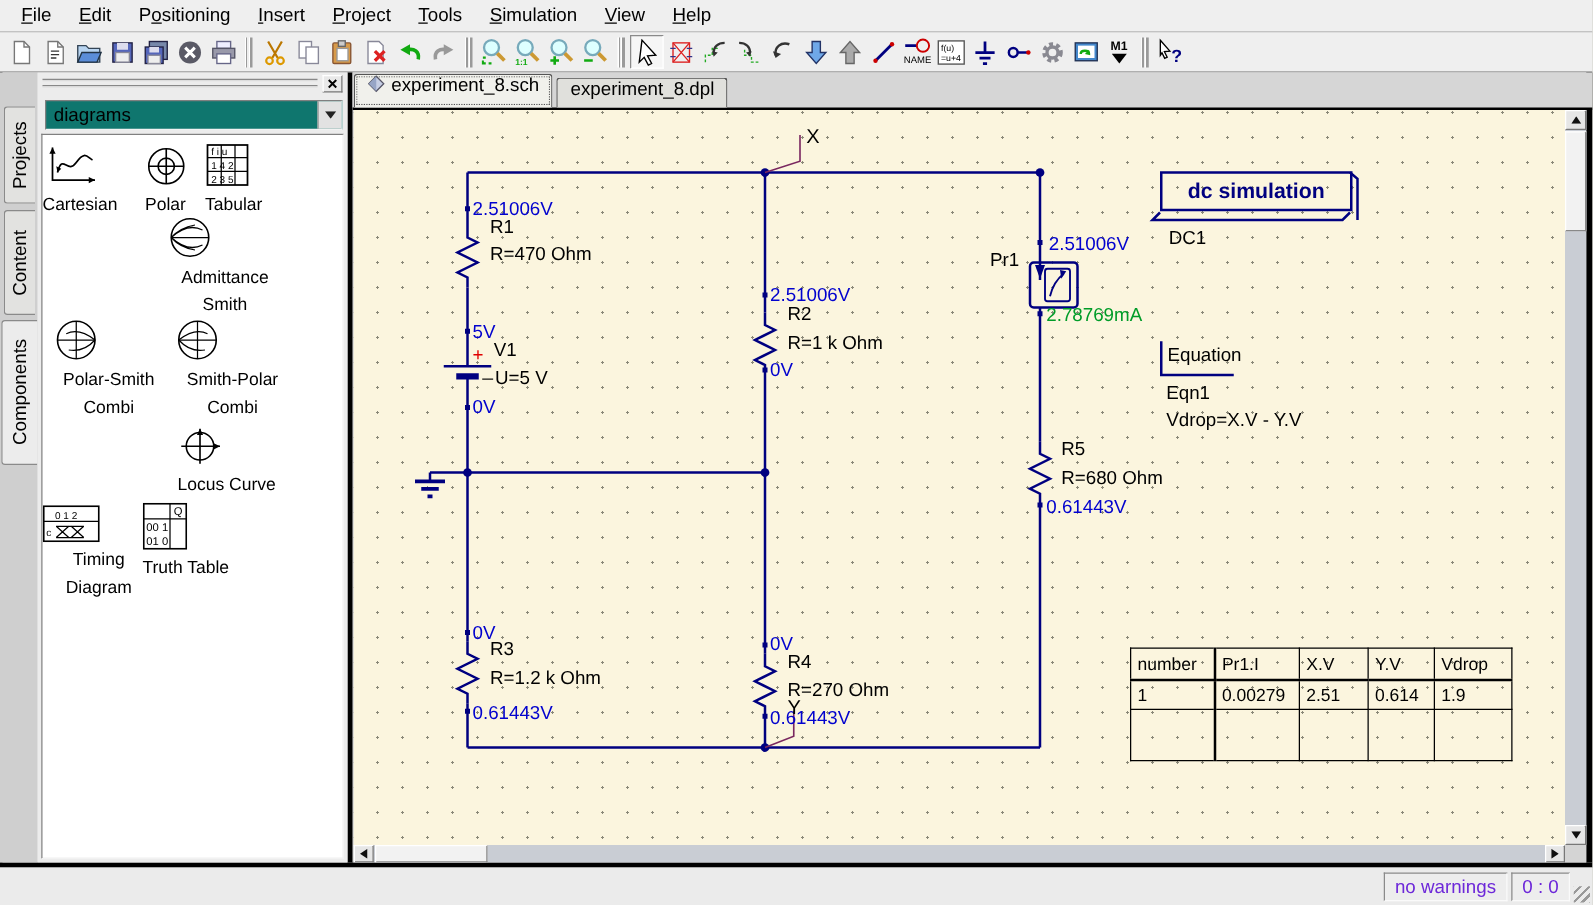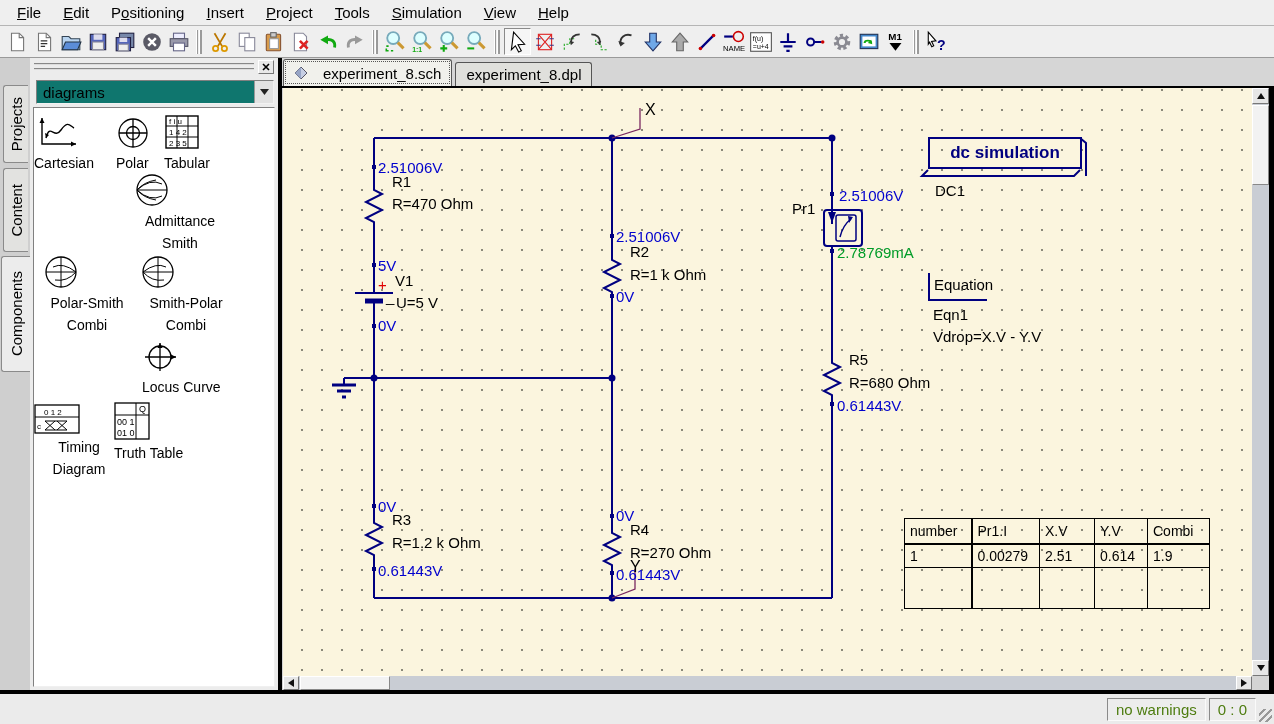--- a/index.html
+++ b/index.html
@@ -47,21 +47,21 @@
   #dock-dropdown .ddbtn { width:19px; height:22px; background:#E2E2E2; border-left:1px solid #999;
                           display:flex; align-items:center; justify-content:center; }
   #dock-list { position:absolute; left:3px; top:49px; width:242px; height:580px; background:#fff;
                border:1px solid; border-color:#808080 #f0f0f0 #f0f0f0 #808080; }
   .diag-item { position:absolute; display:flex; flex-direction:column; align-items:flex-start; }
   .diag-item .dlabel { font-size:14px; color:#000; text-align:center; line-height:1.6; margin-top:2px; }
 
   
   #tabbar { left:282px; top:58px; width:992px; height:30px; background:#D6D6D6;
             border-bottom:2px solid #000; display:flex; align-items:flex-end; padding-left:1px; }
-  .doctab { display:flex; align-items:center; gap:15px; border:1px solid #555; border-bottom:none;
+  .doctab { display:flex; gap:5px; border:1px solid #555; border-bottom:none;
             border-radius:3px 3px 0 0; padding:0 10px; font-size:15px; }
   .doctab.active { height:27px; background:#F1F1EC; outline:1px dotted #555; outline-offset:-3px; }
   .doctab.inactive { height:24px; background:#E0E0DC; margin-left:3px; }
 
   
   #canvas { left:283px; top:88px; width:969px; height:588px; background:#FBF5DE;
             background-image:radial-gradient(circle,#8a8878 1px,transparent 1px);
             background-size:20px 20px; background-position:9px 12px; overflow:hidden; }
   #wires { position:absolute; left:0; top:0; }
   .lbl { position:absolute; font-size:15px; white-space:nowrap; line-height:15px; }
@@ -91,21 +91,21 @@
             border:1px solid; border-color:#fff #888 #888 #fff; }
   #hscroll { left:283px; top:676px; width:969px; height:14px; background:#C9CDD4; }
   #hthumb { position:absolute; left:17px; top:0; width:90px; height:14px; background:#F2F2F2;
             border:1px solid; border-color:#fff #888 #888 #fff; }
   #sbcorner { left:1252px; top:676px; width:17px; height:14px; background:#D4D4D4; }
 
   
   #statusbar { left:0; top:694px; width:1274px; height:30px; background:#EBEBEB;
                display:flex; align-items:center; justify-content:flex-end; gap:3px; padding-right:18px; }
   .status-box { border:1px solid; border-color:#8a8a8a #fafafa #fafafa #8a8a8a; background:#EDEDED;
-                font-size:15px; padding:2px 8px; color:#4d7c0f; }
+                font-size:15px; padding:2px 8px; color:#6d28d9; }
   #grip { position:absolute; right:2px; bottom:2px; width:13px; height:13px;
           background:repeating-linear-gradient(135deg,transparent 0 3px,#999 3px 5px); }
 </style>
 </head>
 <body>
 
 <div id="app">
 
   <div id="menubar" class="abs">
     <span class="menu-item"><span></span><span class="mkey">F</span><span>ile</span></span>
@@ -596,21 +596,21 @@
     <span class="lbl lblK" style="left:650px;top:219px">Eqn1</span>
     <span class="lbl lblK" style="left:650px;top:241px">Vdrop=X.V - Y.V</span>
 
     <table id="vtable">
       <tbody>
           <tr>
         <th class="c0">number</th>
         <th class="c1">Pr1.I</th>
         <th class="c2">X.V</th>
         <th class="c3">Y.V</th>
-        <th class="c4">Combi</th>
+        <th class="c4">Vdrop</th>
       </tr>
       <tr>
         <td class="c0">1</td>
         <td class="c1">0.00279</td>
         <td class="c2">2.51</td>
         <td class="c3">0.614</td>
         <td class="c4">1.9</td>
       </tr>
       <tr class="emptyrow">
         <td class="c0"></td>

